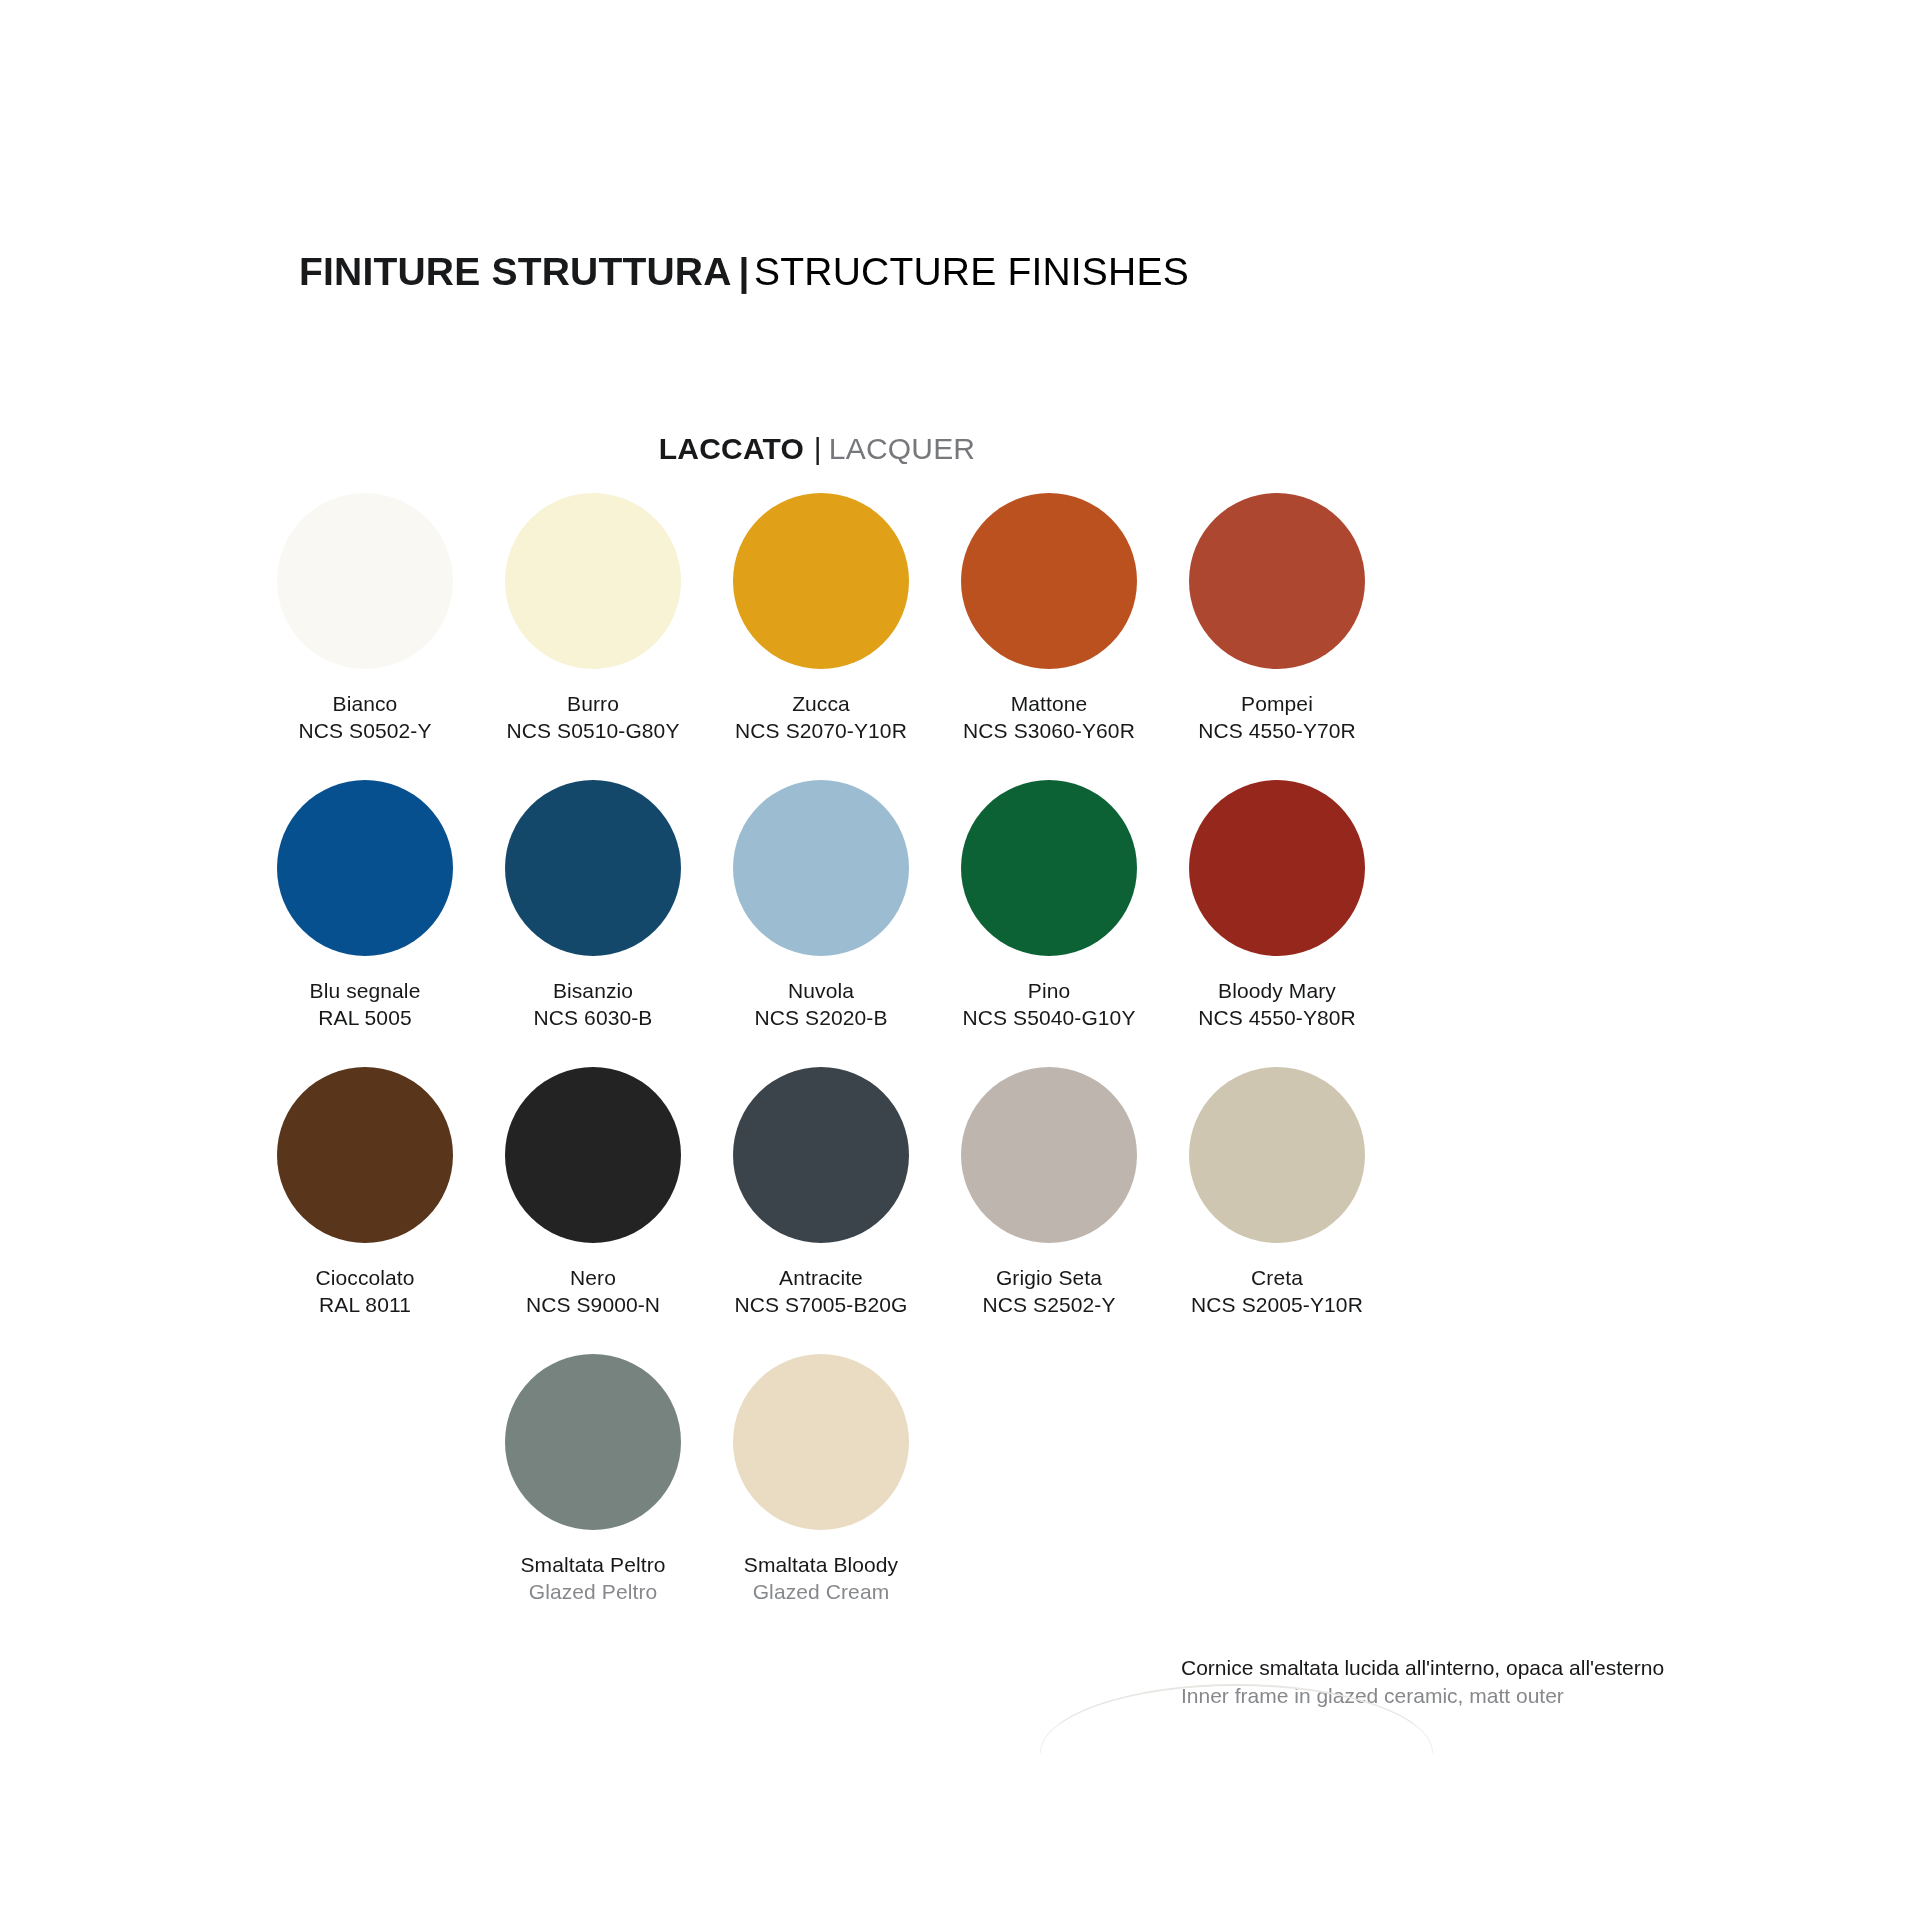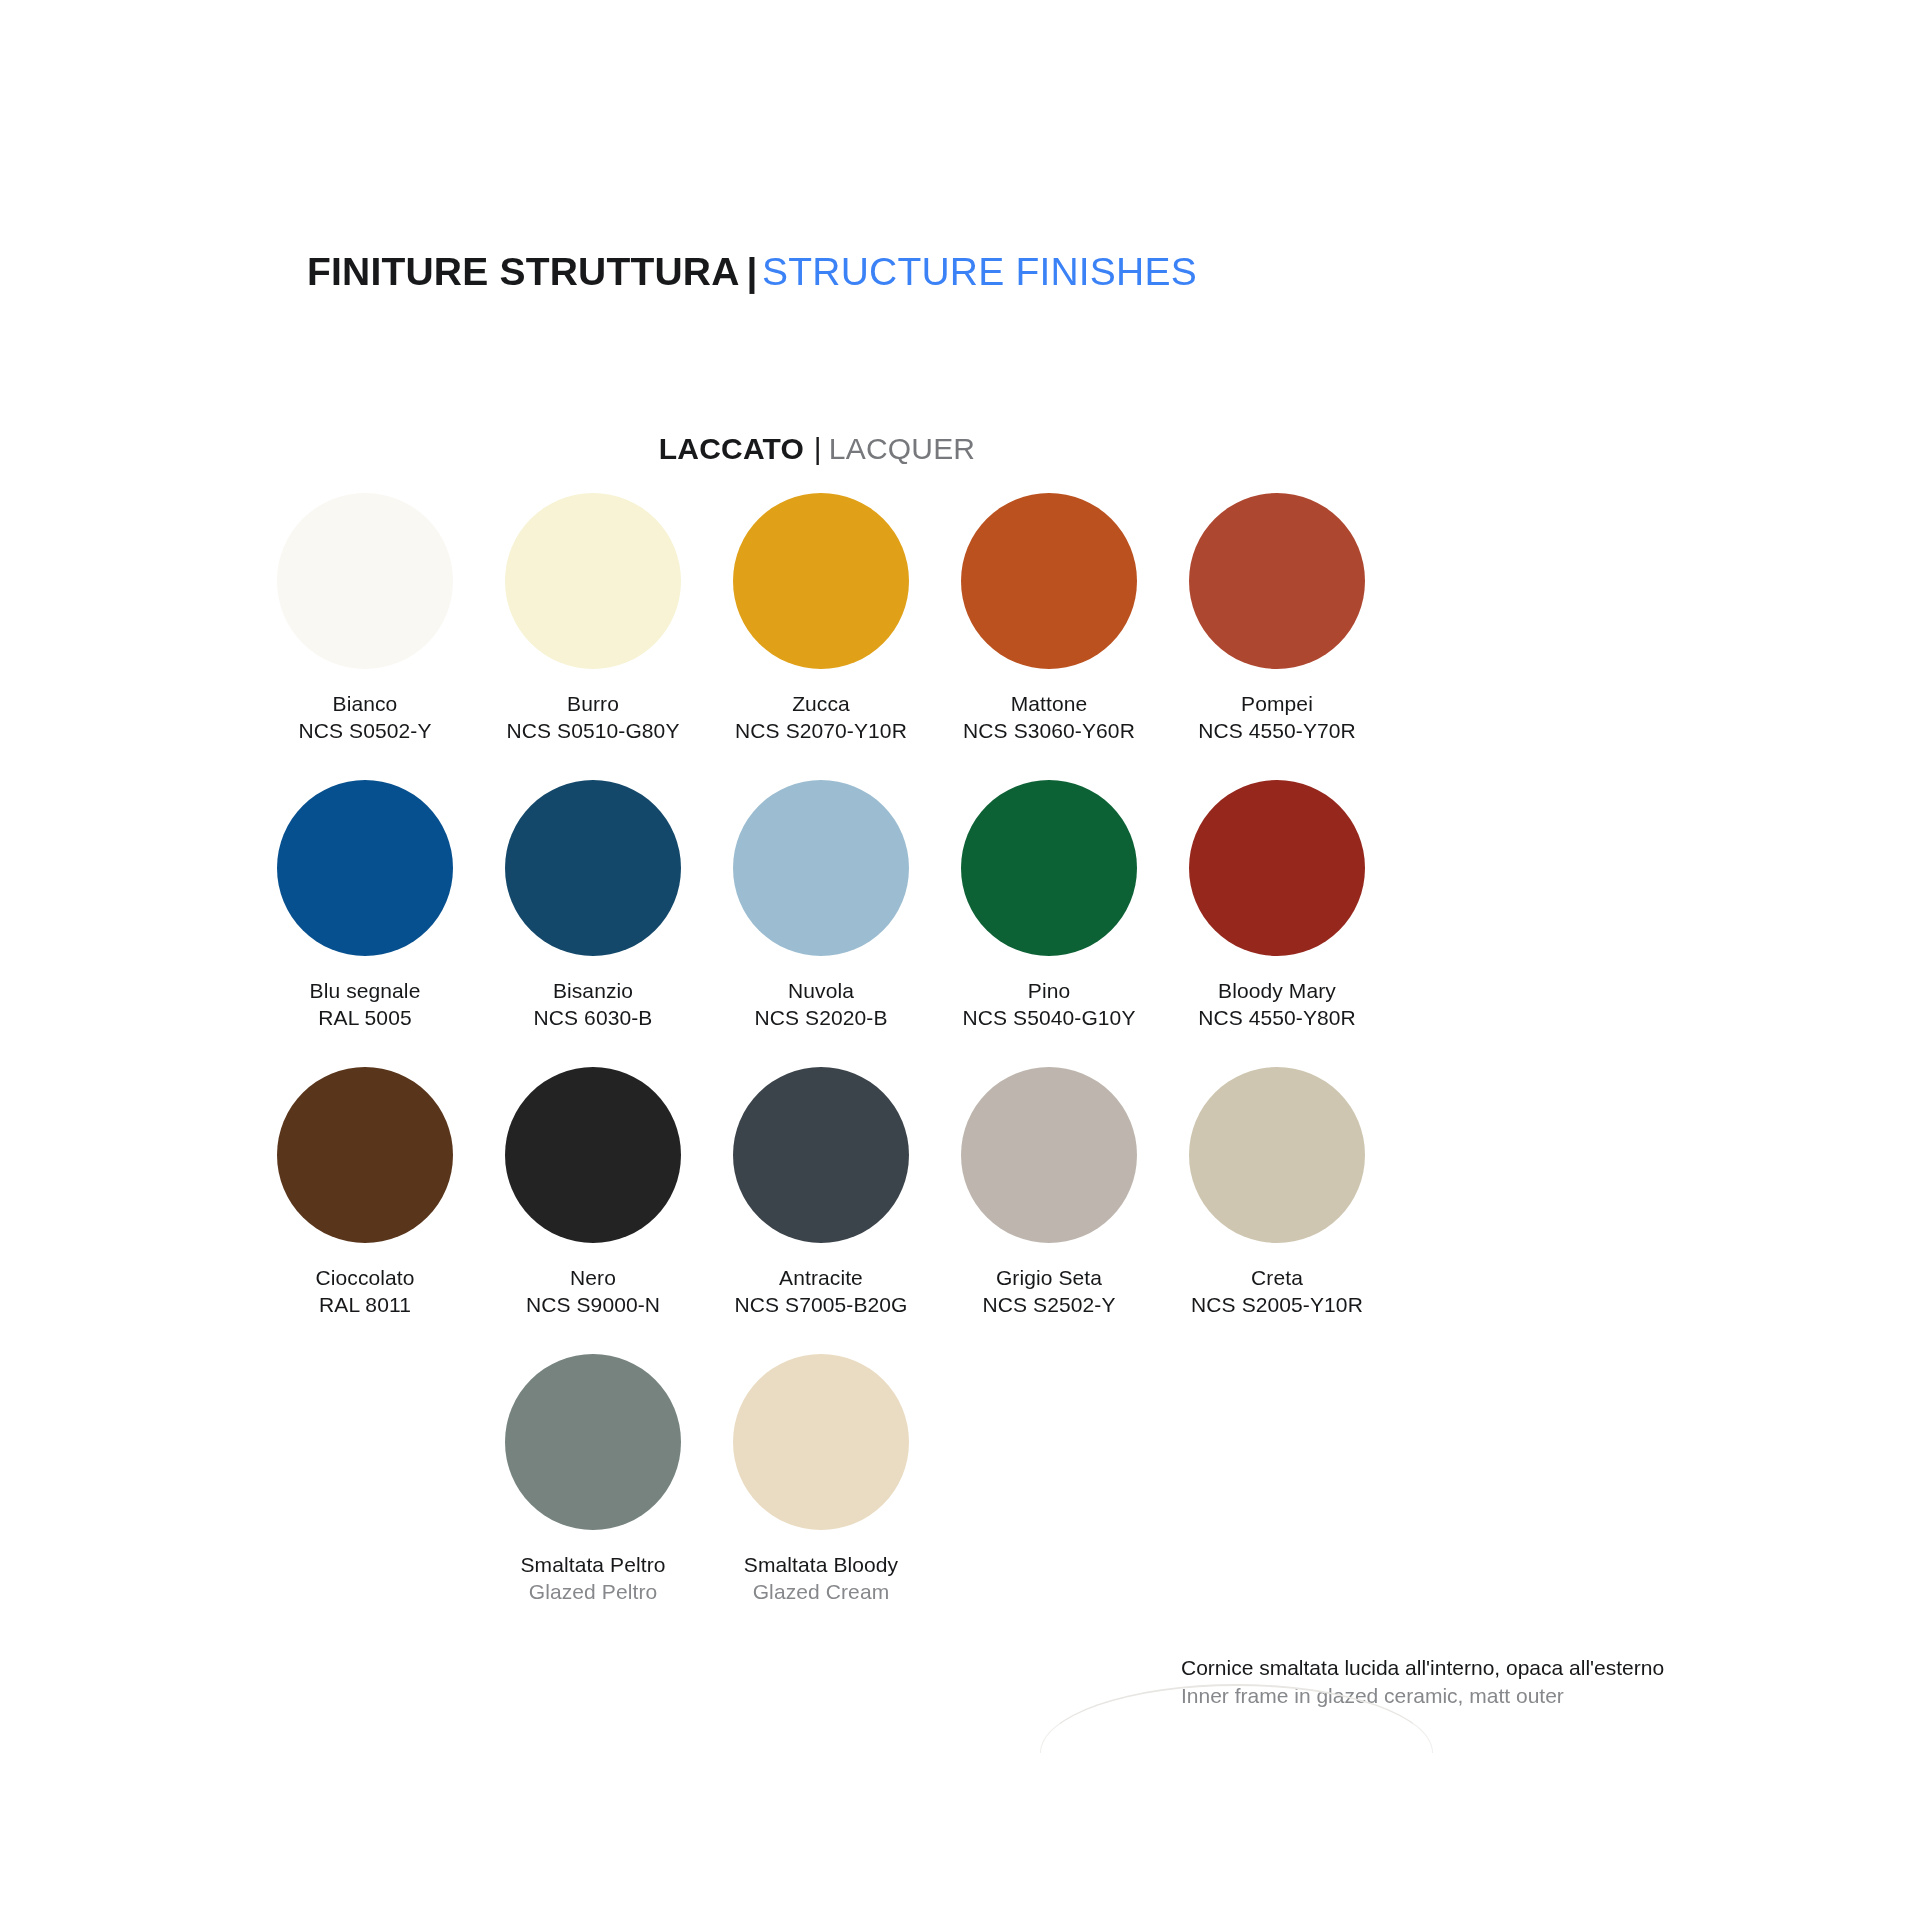--- a/index.html
+++ b/index.html
@@ -22,21 +22,21 @@
     position: absolute;
     left: 0; top: 0;
     width: 1926px;
     height: 1926px;
     background: #ffffff;
   }
 
   
   .title-block {
     position: absolute;
-    left: 307px;
+    left: 299px;
     top: 245px;
     width: 1310px;
     height: 54px;
     display: flex;
     align-items: center;
     white-space: nowrap;
   }
   .title-it {
     font-size: 39px;
     font-weight: 700;
@@ -46,21 +46,21 @@
   .title-sep {
     font-size: 39px;
     font-weight: 700;
     color: #18191b;
     margin: 0 4.6px 0 7px;
   }
   .title-en {
     font-size: 39px;
     font-weight: 400;
     letter-spacing: 0.2px;
-    color: #3b82f6;
+    color: #000000;
   }
 
   
   .section-heading {
     position: absolute;
     left: 0;
     top: 432px;
     width: 1634px;
     text-align: center;
     white-space: nowrap;

